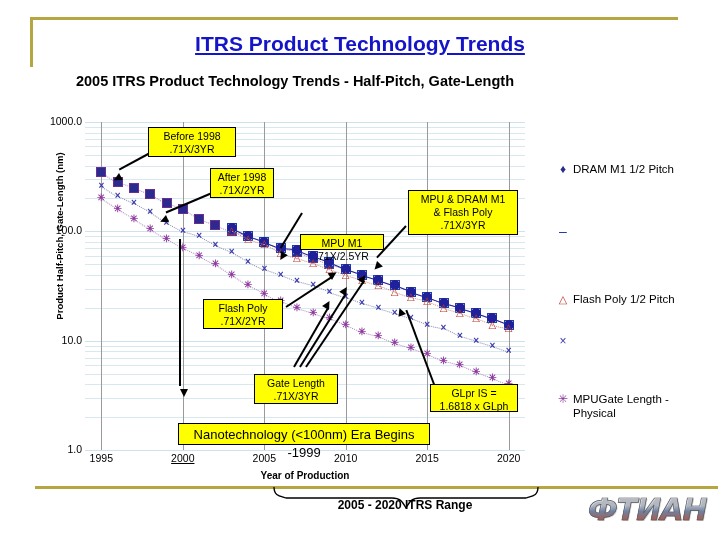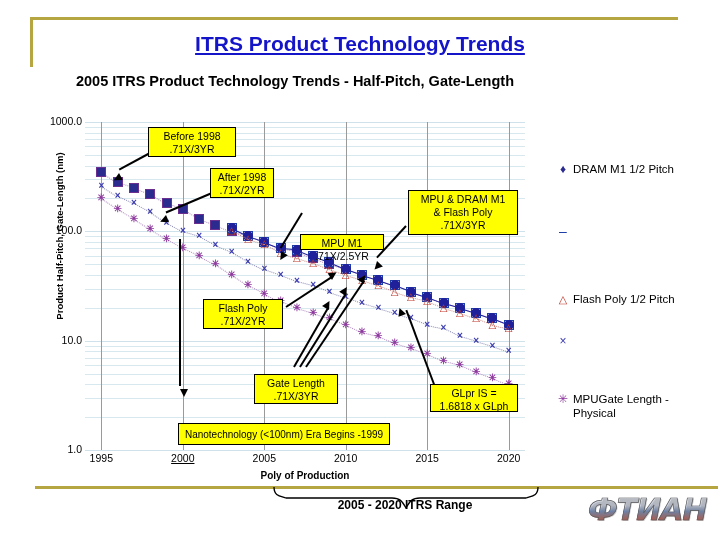--- a/index.html
+++ b/index.html
@@ -630,21 +630,21 @@
   </div>
 
 <div id="x-ticks">
     <div class="xtick" style="left: 16.3px;">1995</div>
     <div class="xtick" style="left: 97.8px; text-decoration: underline;">2000</div>
     <div class="xtick" style="left: 179.3px;">2005</div>
     <div class="xtick" style="left: 260.7px;">2010</div>
     <div class="xtick" style="left: 342.2px;">2015</div>
     <div class="xtick" style="left: 423.7px;">2020</div>
   </div>
-<div id="x-axis-label">Poly of Production</div>
+<div id="x-axis-label">Year of Production</div>
 
 <div id="legend">
     <div class="leg-row" style="top: 0px;">
       <div class="leg-sym" style="color: rgb(43, 43, 143); font-size: 12px;">♦</div>
       <div class="leg-txt" style="white-space: pre-line;">DRAM M1 1/2 Pitch</div>
     </div>
     <div class="leg-row" style="top: 62px;">
       <div class="leg-sym" style="color: rgb(31, 63, 168); font-size: 14px;">–</div>
     </div>
     <div class="leg-row" style="top: 130px;">
@@ -690,20 +690,20 @@
 .71X/2.5YR</div>
     <div class="callout" style="left: 408px; top: 190px; width: 110px; height: 45px;">MPU &amp; DRAM M1
 &amp; Flash Poly
 .71X/3YR</div>
     <div class="callout" style="left: 203px; top: 299px; width: 80px; height: 30px;">Flash Poly
 .71X/2YR</div>
     <div class="callout" style="left: 254px; top: 374px; width: 84px; height: 30px;">Gate Length
 .71X/3YR</div>
     <div class="callout" style="left: 430px; top: 384px; width: 88px; height: 28px;">GLpr IS =
 1.6818 x GLph</div>
-    <div class="callout" style="left: 178px; top: 423px; width: 212px; height: 22px; line-height: 18px; font-size: 10px;">Nanotechnology (&lt;100nm) Era Begins -1999</div>
+    <div class="callout" style="left: 178px; top: 423px; width: 252px; height: 22px; line-height: 18px; font-size: 13px;">Nanotechnology (&lt;100nm) Era Begins -1999</div>
   </div>
 
 <svg id="brace" viewBox="0 0 268 22" preserveAspectRatio="none">
   <path d="M2,0 C2,9 8,9 14,11 L120,11 C128,11 130,14 134,21 C138,14 140,11 148,11 L254,11 C260,9 266,9 266,0" fill="none" stroke="#000" stroke-width="1.3"></path>
 </svg>
 <div id="range-label">2005 - 2020 ITRS Range</div>
 <div id="logo">ФТИАН</div>
 
 </body></html>

